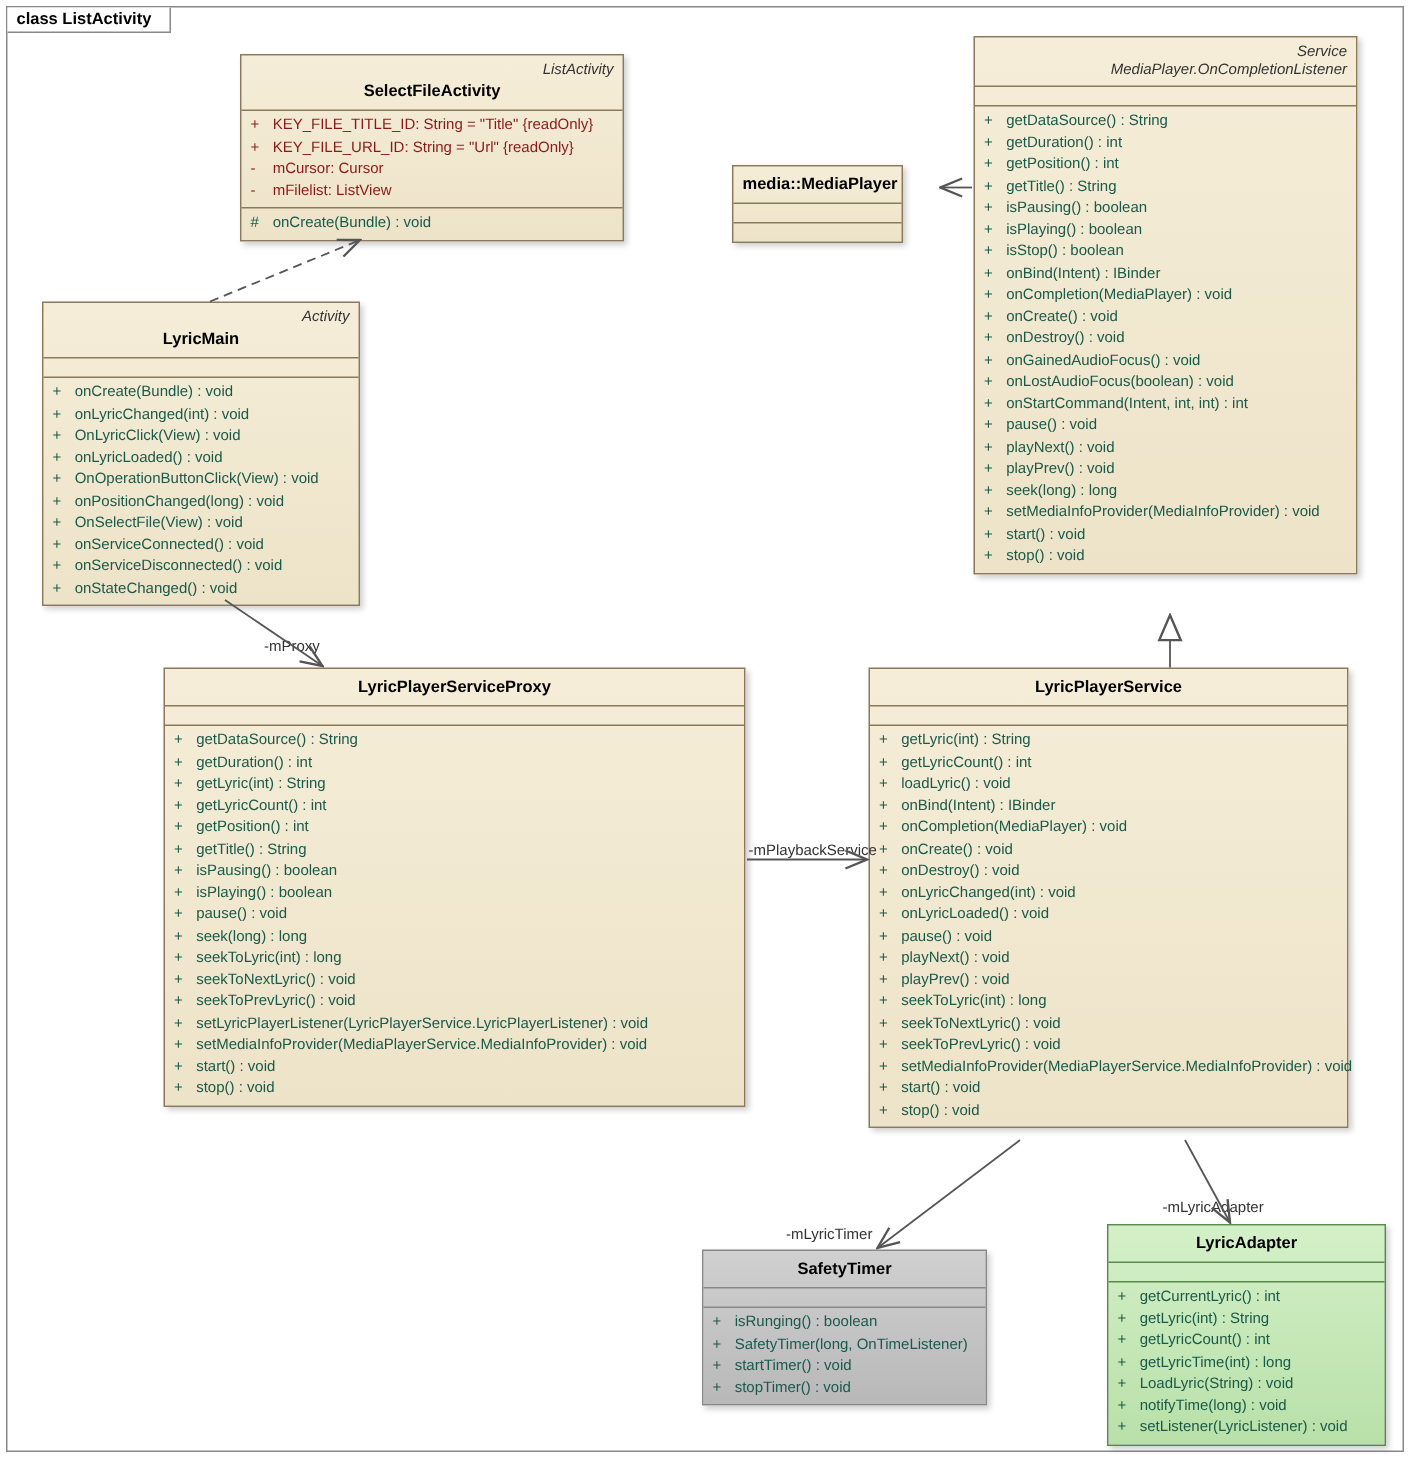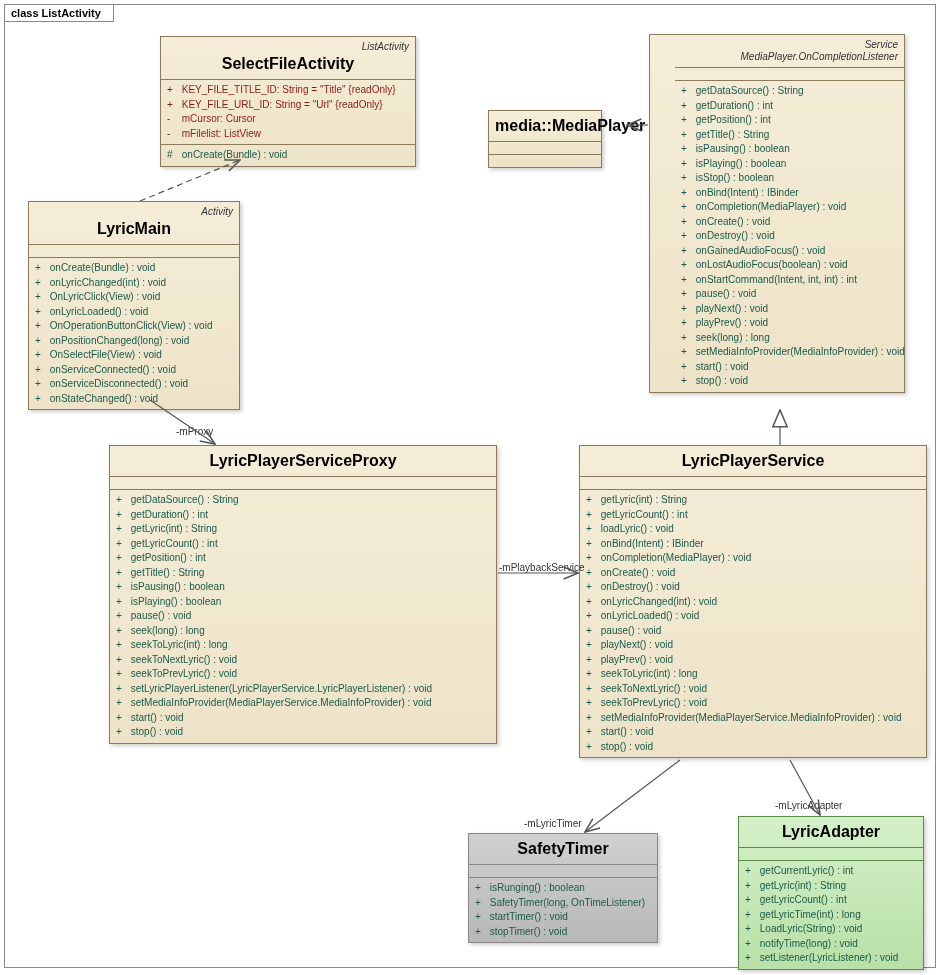--- a/index.html
+++ b/index.html
@@ -70,21 +70,21 @@
   .class-box.green .class-section { border-color: #5a8a4a; }
   .class-stereo {
     font-style: italic;
     font-size: 10px;
     text-align: right;
     color: #333;
     line-height: 1.2;
   }
   .class-name {
     font-weight: bold;
-    font-size: 16px;
+    font-size: 11px;
     padding: 2px 0;
   }
   .class-section {
     border-bottom: 1px solid #8a7a5a;
     padding: 3px 6px;
     font-size: 10px;
     line-height: 1.45;
     min-height: 6px;
   }
   .class-section:last-child { border-bottom: none; }
@@ -152,21 +152,21 @@
 </div>
 
 <div class="class-box" style="left:488px; top:110px; width:114px;">
   <div class="class-header">
     <div class="class-name">media::MediaPlayer</div>
   </div>
   <div class="class-section"></div>
   <div class="class-section"></div>
 </div>
 
-<div class="class-box" style="left:649px; top:34px; width:256px;padding-left:25px;">
+<div class="class-box" style="left:649px; top:24px; width:256px;">
   <div class="class-header">
     <div class="class-stereo">Service</div>
     <div class="class-stereo">MediaPlayer.OnCompletionListener</div>
   </div>
   <div class="class-section"></div>
   <div class="class-section" id="mps-ops">
       <div class="member"><span class="vis">+</span>  getDataSource() : String</div>
       <div class="member"><span class="vis">+</span>  getDuration() : int</div>
       <div class="member"><span class="vis">+</span>  getPosition() : int</div>
       <div class="member"><span class="vis">+</span>  getTitle() : String</div>
@@ -209,21 +209,21 @@
       <div class="member"><span class="vis">+</span>  seekToLyric(int) : long</div>
       <div class="member"><span class="vis">+</span>  seekToNextLyric() : void</div>
       <div class="member"><span class="vis">+</span>  seekToPrevLyric() : void</div>
       <div class="member"><span class="vis">+</span>  setLyricPlayerListener(LyricPlayerService.LyricPlayerListener) : void</div>
       <div class="member"><span class="vis">+</span>  setMediaInfoProvider(MediaPlayerService.MediaInfoProvider) : void</div>
       <div class="member"><span class="vis">+</span>  start() : void</div>
       <div class="member"><span class="vis">+</span>  stop() : void</div>
     </div>
 </div>
 
-<div class="class-box" style="left:579px; top:445px; width:348px;">
+<div class="class-box" style="left:579px; top:445px; width:320px;">
   <div class="class-header">
     <div class="class-name">LyricPlayerService</div>
   </div>
   <div class="class-section"></div>
   <div class="class-section" id="lps-ops">
       <div class="member"><span class="vis">+</span>  getLyric(int) : String</div>
       <div class="member"><span class="vis">+</span>  getLyricCount() : int</div>
       <div class="member"><span class="vis">+</span>  loadLyric() : void</div>
       <div class="member"><span class="vis">+</span>  onBind(Intent) : IBinder</div>
       <div class="member"><span class="vis">+</span>  onCompletion(MediaPlayer) : void</div>

